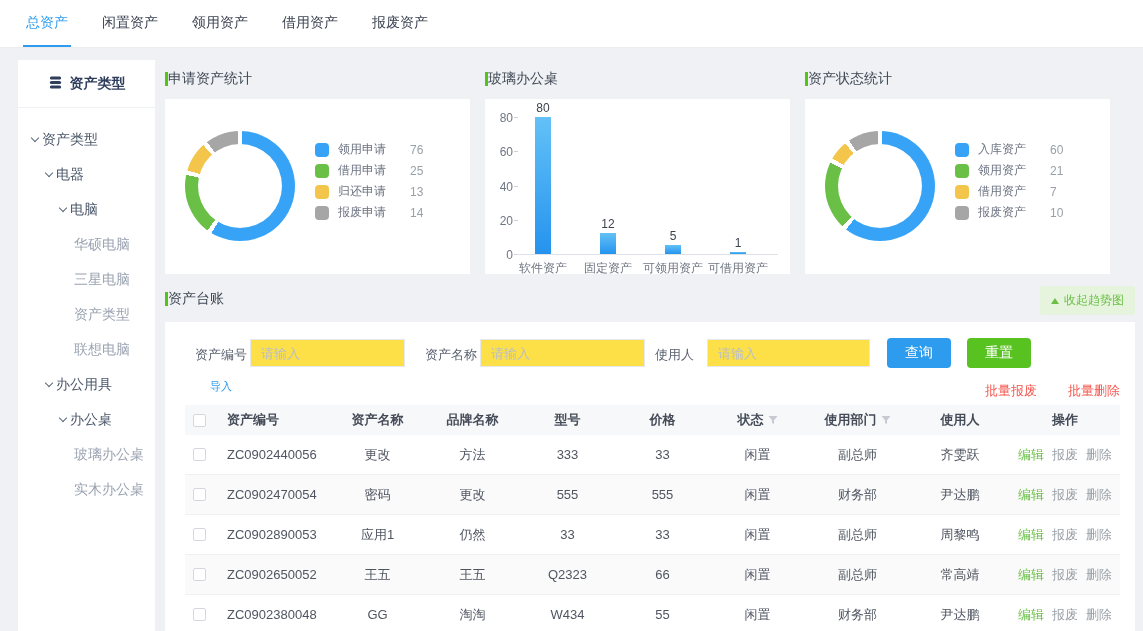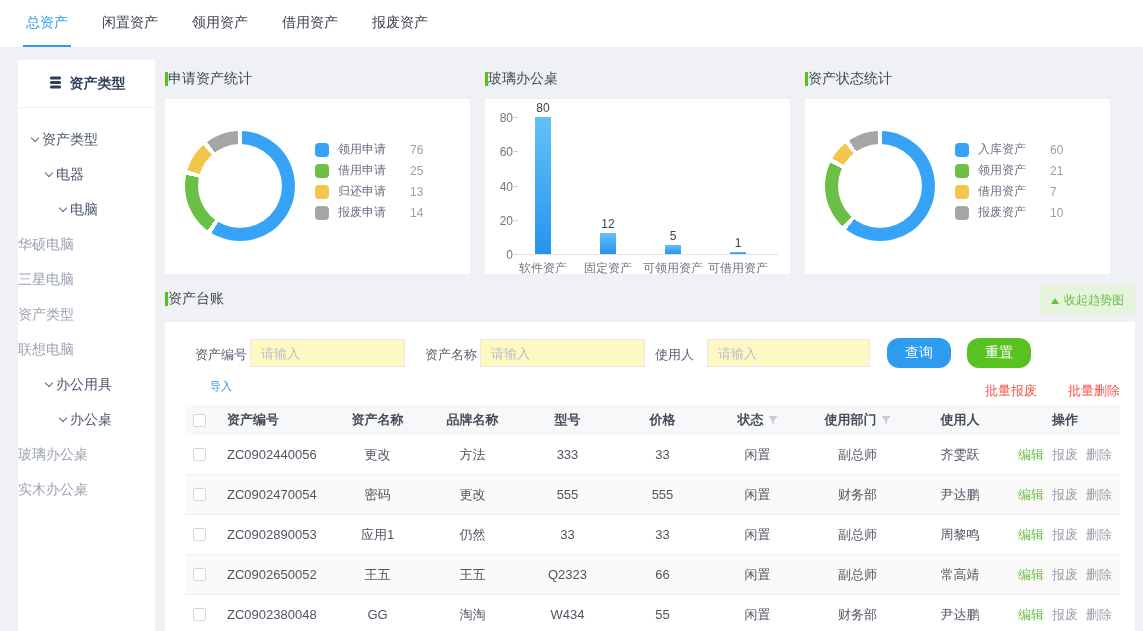--- a/index.html
+++ b/index.html
@@ -20,21 +20,21 @@
   .sidebar { position:absolute; left:18px; top:60px; width:137px; bottom:0; background:#fff; }
   .sidebar-head { height:48px; display:flex; align-items:center; justify-content:center; gap:7px;
                   border-bottom:1px solid #f0f1f4; color:#2f3e5c; font-size:14px; font-weight:bold; }
   .tree { padding-top:14px; }
   .tree-node { height:35px; line-height:35px; font-size:14px; cursor:pointer; white-space:nowrap; }
   .tree-node.parent { color:#4a5669; }
   .tree-node.leaf { color:#9aa3b1; }
   .tree-node .caret { display:inline-block; width:6px; height:6px;
       border-left:1px solid #5d6878; border-bottom:1px solid #5d6878;
       transform:rotate(-45deg); margin-right:4px; position:relative; top:-3px; }
-  .lv0{ padding-left:14px; } .lv1{ padding-left:28px; } .lv2{ padding-left:42px; } .lv3{ }
+  .lv0{ padding-left:14px; } .lv1{ padding-left:28px; } .lv2{ padding-left:42px; } .lv3{ padding-left:56px; }
   
   .charts { position:absolute; left:165px; top:70px; width:945px; display:flex; gap:15px; }
   .chart-section { width:305px; }
   .section-title { display:flex; align-items:center; font-size:14px; color:#3f4854; height:18px; }
   .green-bar { width:3px; height:14px; background:#52c41a; }
   .chart-card { margin-top:11px; background:#fff; height:175px; position:relative; overflow:hidden; }
   .donut { position:absolute; left:20px; top:32px; width:110px; height:110px; border-radius:50%; }
   .donut-hole { position:absolute; left:33px; top:45px; width:84px; height:84px; border-radius:50%; background:#fff; }
   .legend { position:absolute; left:150px; top:40px; }
   .legend-row { display:flex; align-items:center; height:21px; }
@@ -50,24 +50,24 @@
   .bar-cat { position:absolute; width:66px; text-align:center; font-size:12px; color:#6f7682; white-space:nowrap; }
   
   .ledger-head { position:absolute; left:165px; top:286px; width:970px; height:26px; }
   .ledger-head .section-title { position:absolute; left:0; top:4px; }
   .collapse-btn { position:absolute; right:0; top:0; background:#e7f4dd; color:#6abf47; font-size:12px;
                   padding:6px 11px; display:flex; align-items:center; gap:5px; cursor:pointer; border-radius:2px; }
   .tri-up { width:0; height:0; border-left:4px solid transparent; border-right:4px solid transparent;
             border-bottom:6px solid #6abf47; }
   .ledger-card { position:absolute; left:165px; top:322px; width:970px; height:309px; background:#fff; overflow:hidden; }
   .fld-label { position:absolute; top:24px; font-size:13px; color:#5a6270; }
-  .fld-input { position:absolute; top:17px; height:28px; border:1px solid #e6e8eb; background:#fef9c3;
+  .fld-input { position:absolute; top:17px; height:28px; border:1px solid #e6e8eb; background:#fde047;
                font-size:13px; color:#444; padding:0 10px; outline:none; }
   .fld-input::placeholder { color:#b9bec7; }
-  .btn { position:absolute; top:16px; width:64px; height:30px; border:none; border-radius:12px;
+  .btn { position:absolute; top:16px; width:64px; height:30px; border:none; border-radius:4px;
          color:#fff; font-size:14px; cursor:pointer; font-family:inherit; }
   .btn-query { left:722px; background:#2d9cee; }
   .btn-reset { left:802px; background:#58c221; }
   .link-import { position:absolute; left:17px; top:57px; font-size:11px; color:#2d9cee; cursor:pointer;margin-left:28px; }
   .link-danger { position:absolute; top:60px; font-size:13px; color:#f5564e; cursor:pointer; }
   .batch-scrap { right:98px; } .batch-del { right:15px; }
   .asset-table { position:absolute; left:20px; top:83px; width:935px; }
   .t-row { display:grid; grid-template-columns:28px 117px 95px 95px 95px 95px 95px 105px 100px 110px;
            align-items:center; }
   .t-head { height:30px; background:#f7f8fa; font-size:13px; color:#454c58; font-weight:bold; }

